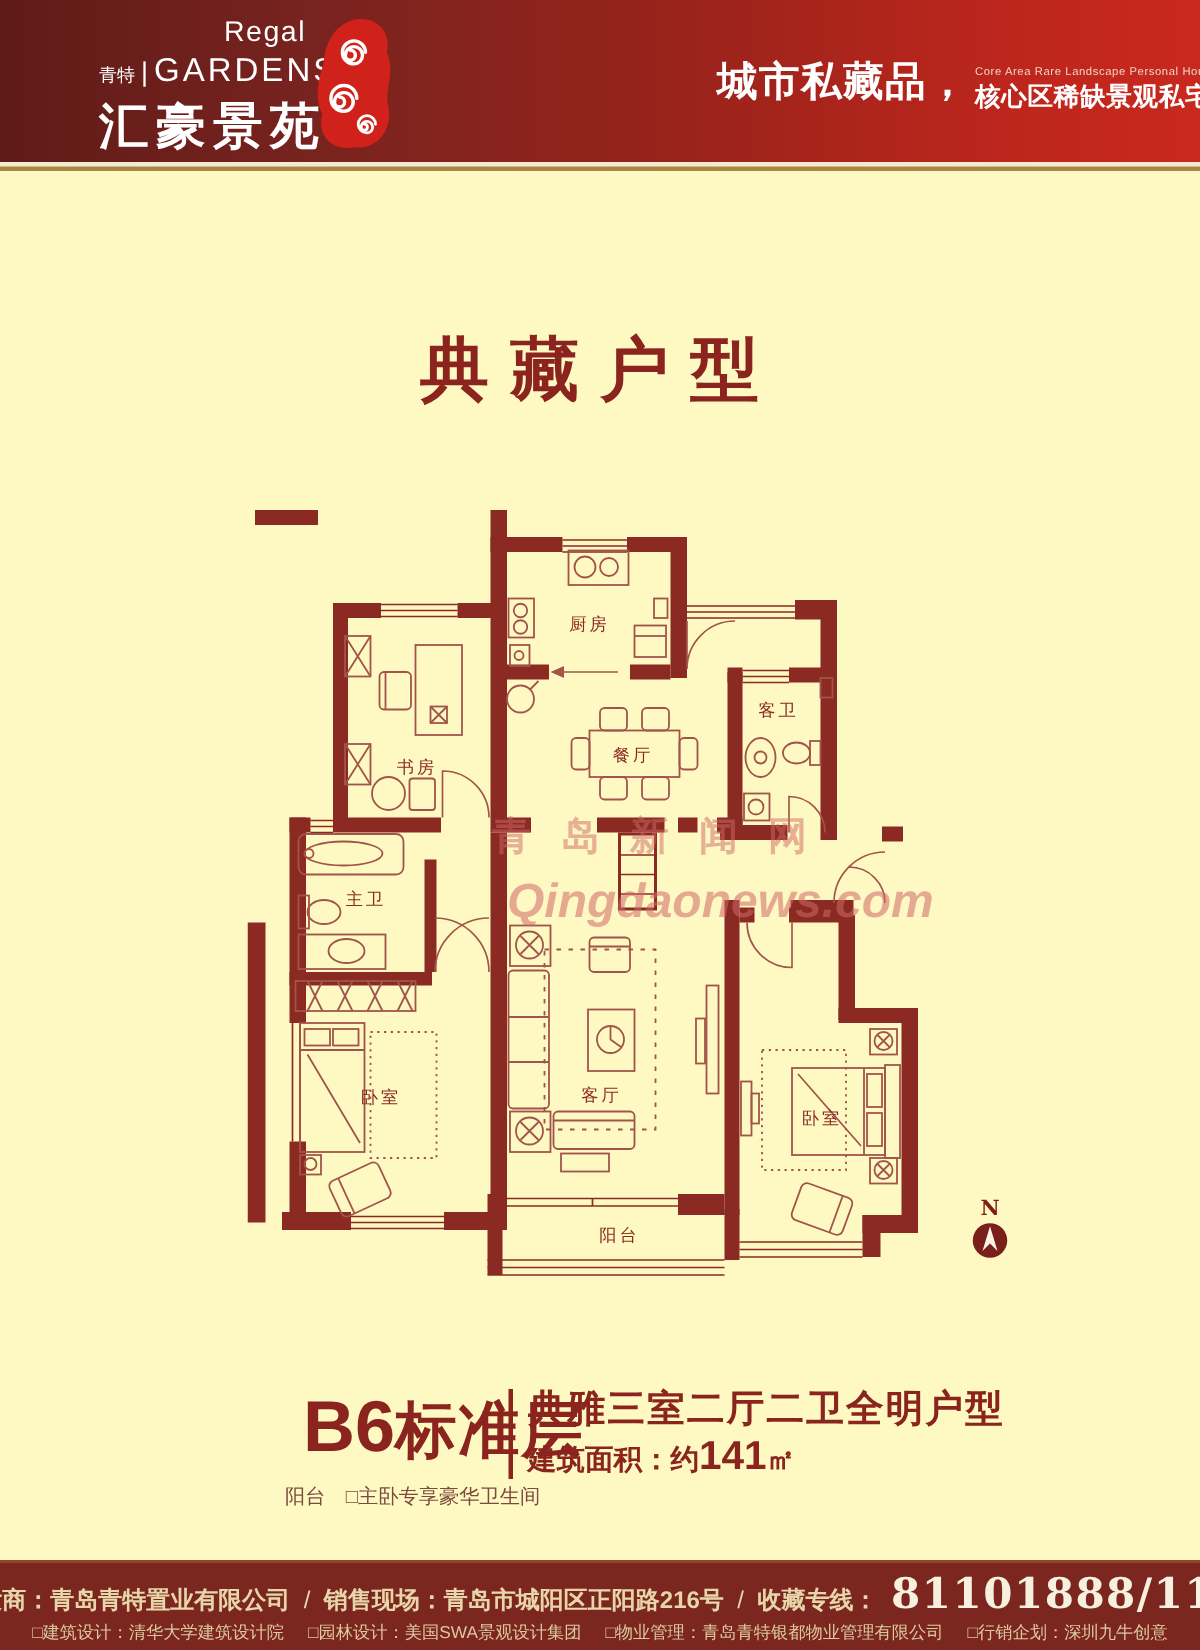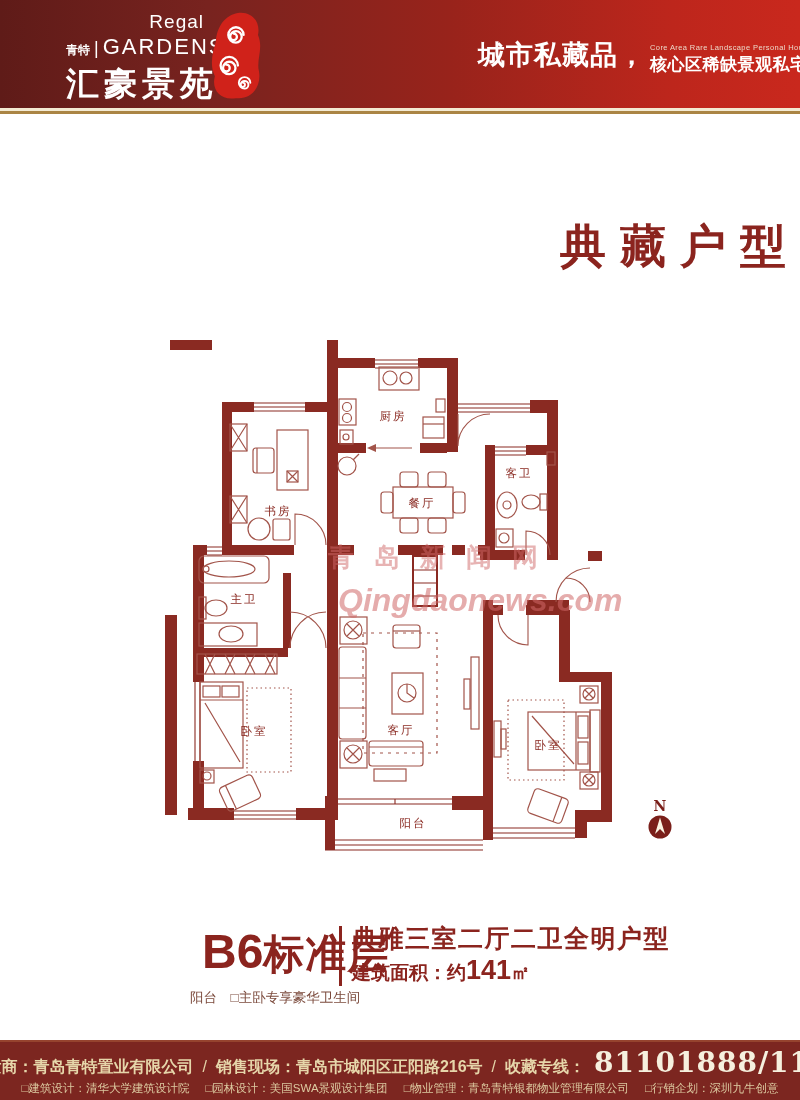--- a/index.html
+++ b/index.html
@@ -1,39 +1,39 @@
 <!DOCTYPE html>
 <html><head>
 <meta charset="utf-8">
 <style>
   html,body{margin:0;padding:0;background:#555;}
   *{box-sizing:border-box;}
-  .page{position:relative;width:800px;height:1100px;margin:0 auto;background:#ffffff;
+  .page{position:relative;width:800px;height:1100px;margin:0 auto;background:#fef9c3;
         font-family:"Liberation Sans",sans-serif;overflow:hidden;}
   
   .header{position:absolute;left:0;top:0;width:800px;height:108px;
           background:linear-gradient(90deg,#5f1b18 0%,#78231f 26%,#98231b 56%,#bd261c 84%,#c9281d 100%);}
   .hdr-sep1{position:absolute;left:0;top:108px;width:800px;height:3px;background:#f3ead2;}
   .hdr-sep2{position:absolute;left:0;top:111px;width:800px;height:3px;background:#aa8544;}
   .logo{position:absolute;left:66px;top:11px;width:140px;color:#fff;}
   .logo-regal{display:block;text-align:right;font-size:19px;letter-spacing:1px;padding-right:2px;}
   .logo-line2{display:flex;align-items:baseline;justify-content:flex-start;margin-top:1px;white-space:nowrap;}
-  .logo-cn-tag{font-size:12px;font-weight:bold;margin-right:4px;}
+  .logo-cn-tag{font-size:12px;font-weight:normal;margin-right:4px;}
   .logo-pipe{font-size:18px;font-weight:300;margin-right:4px;}
   .logo-gardens{font-size:22px;letter-spacing:2px;font-weight:300;}
   .logo-cn-large{display:block;font-family:"DejaVu Serif",serif;font-size:33px;font-weight:bold;
                  letter-spacing:5px;margin-top:2px;white-space:nowrap;}
   .seal{position:absolute;left:206px;top:10px;}
   .tagline{position:absolute;left:478px;top:38px;display:flex;align-items:flex-start;white-space:nowrap;}
   .tagline-main{font-family:"DejaVu Serif",serif;font-size:27px;font-weight:bold;color:#fff;letter-spacing:1px;line-height:34px;}
   .tagline-col{margin-left:4px;margin-top:5px;}
   .tagline-en{display:block;font-size:7.5px;color:#ecd8c8;letter-spacing:.4px;}
   .tagline-sub{display:block;font-family:"DejaVu Serif",serif;font-size:17px;font-weight:bold;color:#fff;letter-spacing:.5px;margin-top:1px;}
   
-  .page-title{position:absolute;left:0;top:216px;width:800px;text-align:right;
+  .page-title{position:absolute;left:0;top:216px;width:800px;text-align:center;
               font-family:"DejaVu Serif",serif;font-size:46px;font-weight:bold;
               color:#8b241e;letter-spacing:14px;}
   
   .plan{position:absolute;left:165px;top:335px;width:500px;height:525px;}
   .wm-cn{position:absolute;left:328px;top:540px;font-size:26px;font-weight:bold;
          color:rgba(207,103,103,.5);letter-spacing:20px;white-space:nowrap;}
   .wm-en{position:absolute;left:300px;top:582px;font-size:32px;font-weight:bold;font-style:italic;
          color:rgba(207,103,103,.55);white-space:nowrap;margin-left:38px;}
   .north{position:absolute;left:638px;top:798px;width:44px;text-align:center;}
   .north-n{display:block;font-family:"DejaVu Serif",serif;font-weight:bold;font-size:14px;color:#7a1f1a;}

